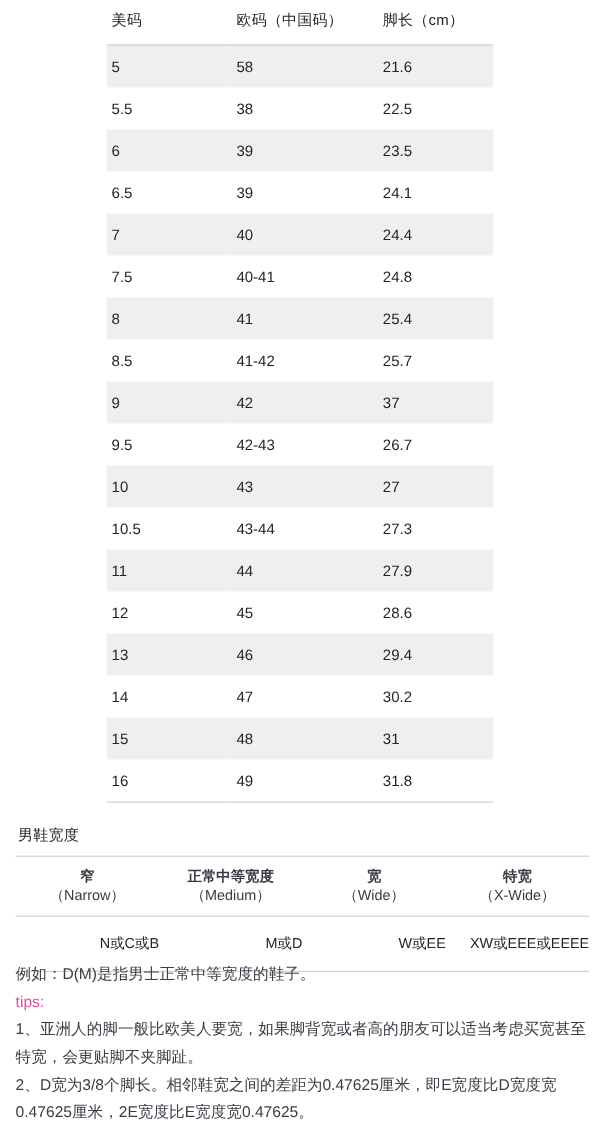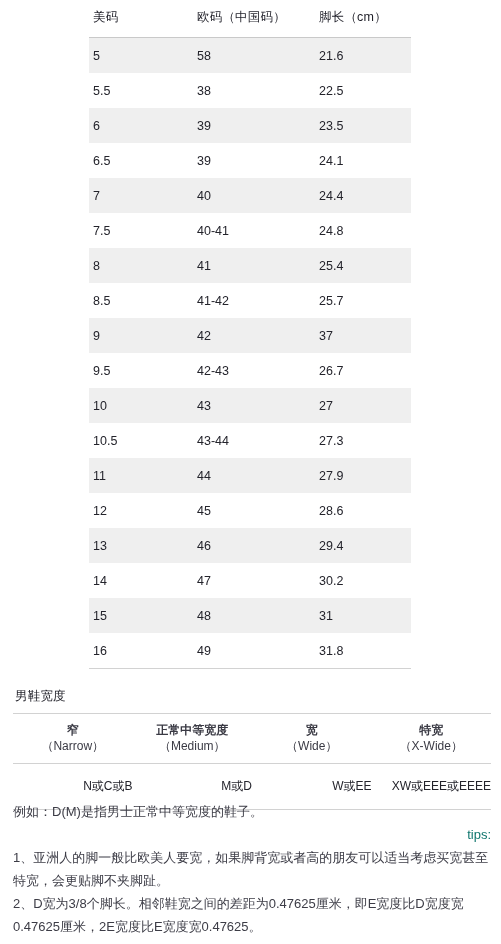--- a/index.html
+++ b/index.html
@@ -98,21 +98,21 @@
   .notes {
     position: absolute;
     left: 13px;
     top: 800px;
     width: 478px;
     font-size: 13px;
     line-height: 23px;
     color: #3c3c46;
   }
   .notes p { margin: 0; }
-  .notes p.tips-label { color: #0f766e; text-align: right; }
+  .notes p.tips-label { color: #ec4899; }
 </style>
 </head>
 <body>
 
 <div class="size-table-wrap">
   <table class="size-table">
     <colgroup>
         <col class="c1">
         <col class="c2">
         <col class="c3">

